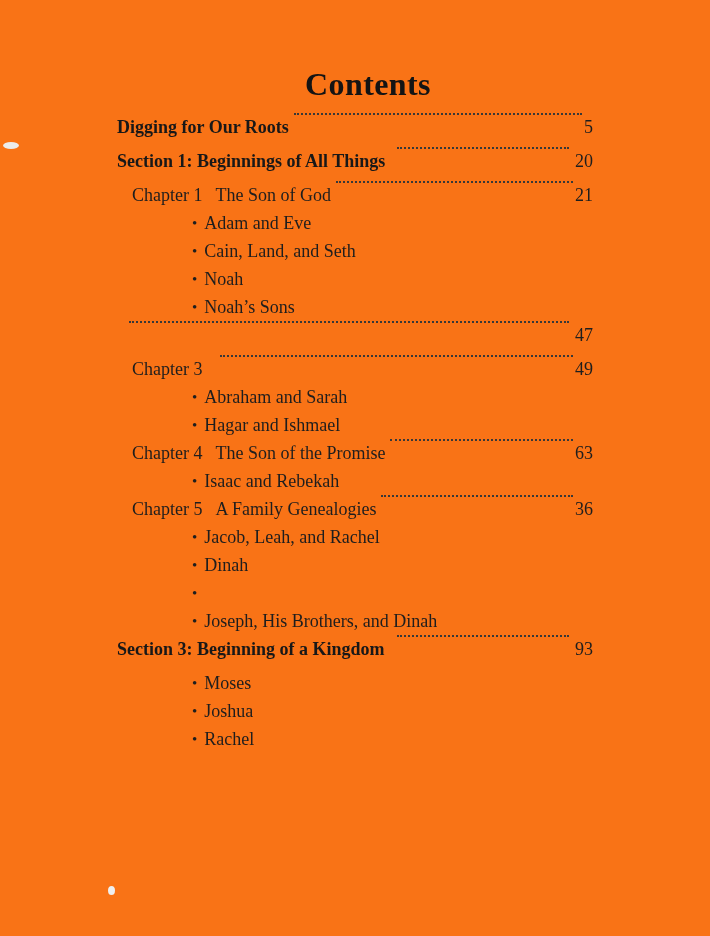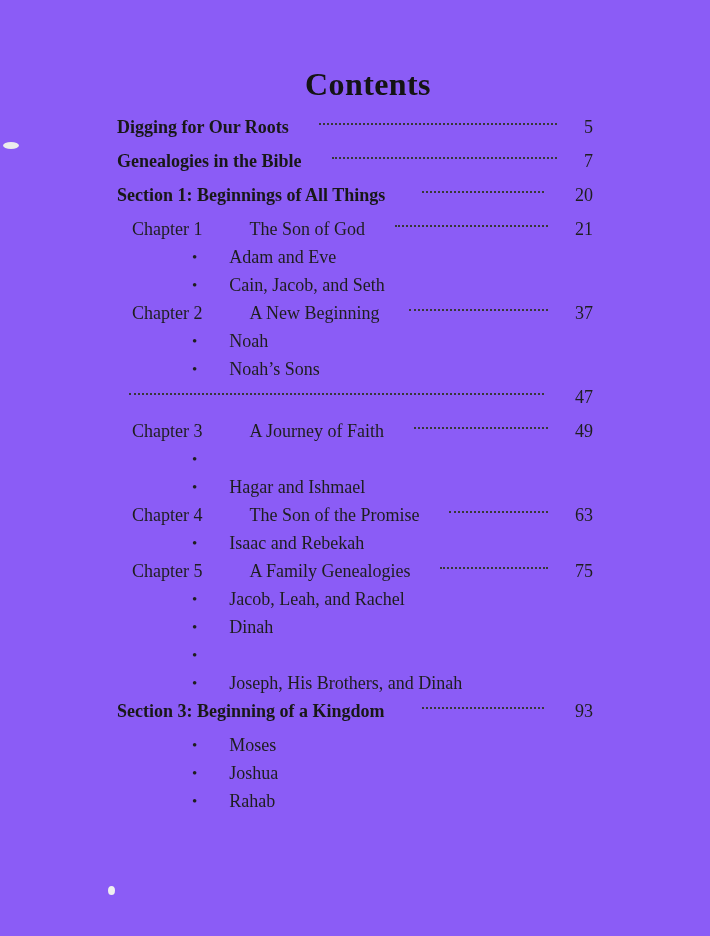--- a/index.html
+++ b/index.html
@@ -1,48 +1,47 @@
 <!DOCTYPE html>
 <html><head>
 <meta charset="utf-8">
 <style>
   html,body{margin:0;padding:0;background:#e9e9e9;}
   .page{
     position:relative;
     width:710px;height:936px;
-    background:#8b5cf6;
+    background:#f97316;
     box-sizing:border-box;
     padding:62px 117px 0 117px;
     font-family:"Liberation Serif", serif;
     color:#1e1e1e;
     overflow:hidden;
   }
   .title{
     margin:0;
     font-size:32px;
     line-height:44px;
     font-weight:bold;
     text-align:center;
     transform:translateX(13px);
     letter-spacing:.4px;
     color:#141414;
   }
   .toc{margin-top:7px;}
   .row{
     display:flex;
-    align-items:center;
+    align-items:flex-start;
     line-height:28px;
     font-size:18px;
     white-space:nowrap;
-    gap:25px;
   }
   .type-top,.type-section{margin-bottom:6px;}
   .type-top .label,.type-section .label{font-weight:bold;color:#181818;}
   .type-chapter{padding-left:15px;}
-  .chap-num{margin-right:22px;}
+  .chap-num{margin-right:13px;}
   .dots{
     flex:1;
     border-bottom:2px dotted #383838;
     margin:0 2px 6px 5px;
     min-width:20px;
   }
   .type-section .dots{margin-left:12px;margin-right:6px;}
   .pagenum{font-weight:400;}
   .type-bullet{padding-left:75px;}
   .bullet-glyph{margin-right:7px;font-size:15px;line-height:28px;}
@@ -57,25 +56,20 @@
   <h1 class="title">Contents</h1>
 
   <div class="toc">
 
     <div class="row type-top">
       <span class="label">Digging for Our Roots</span>
       <span class="dots"></span>
       <span class="pagenum">5</span>
     </div>
 
-    <div class="row type-top">
-      <span class="label">Genealogies in the Bible</span>
-      <span class="dots"></span>
-      <span class="pagenum">7</span>
-    </div>
 
     <div class="row type-section">
       <span class="label">Section 1: Beginnings of All Things</span>
       <span class="dots"></span>
       <span class="pagenum">20</span>
     </div>
 
     <div class="row type-chapter">
       <span class="chap-num">Chapter 1</span>
       <span class="label">The Son of God</span>
@@ -83,54 +77,48 @@
       <span class="pagenum">21</span>
     </div>
 
     <div class="row type-bullet">
       <span class="bullet-glyph">•</span>
       <span class="label">Adam and Eve</span>
     </div>
 
     <div class="row type-bullet">
       <span class="bullet-glyph">•</span>
-      <span class="label">Cain, Jacob, and Seth</span>
+      <span class="label">Cain, Land, and Seth</span>
     </div>
 
-    <div class="row type-chapter">
-      <span class="chap-num">Chapter 2</span>
-      <span class="label">A New Beginning</span>
-      <span class="dots"></span>
-      <span class="pagenum">37</span>
-    </div>
 
     <div class="row type-bullet">
       <span class="bullet-glyph">•</span>
       <span class="label">Noah</span>
     </div>
 
     <div class="row type-bullet">
       <span class="bullet-glyph">•</span>
       <span class="label">Noah’s Sons</span>
     </div>
 
     <div class="row type-section">
       <span class="dots"></span>
       <span class="pagenum">47</span>
     </div>
 
     <div class="row type-chapter">
       <span class="chap-num">Chapter 3</span>
-      <span class="label">A Journey of Faith</span>
       <span class="dots"></span>
       <span class="pagenum">49</span>
     </div>
 
     <div class="row type-bullet">
       <span class="bullet-glyph">•</span>
+      <span class="label">Abraham and Sarah</span>
     </div>
 
     <div class="row type-bullet">
       <span class="bullet-glyph">•</span>
       <span class="label">Hagar and Ishmael</span>
     </div>
 
     <div class="row type-chapter">
       <span class="chap-num">Chapter 4</span>
       <span class="label">The Son of the Promise</span>
@@ -140,21 +128,21 @@
 
     <div class="row type-bullet">
       <span class="bullet-glyph">•</span>
       <span class="label">Isaac and Rebekah</span>
     </div>
 
     <div class="row type-chapter">
       <span class="chap-num">Chapter 5</span>
       <span class="label">A Family Genealogies</span>
       <span class="dots"></span>
-      <span class="pagenum">75</span>
+      <span class="pagenum">36</span>
     </div>
 
     <div class="row type-bullet">
       <span class="bullet-glyph">•</span>
       <span class="label">Jacob, Leah, and Rachel</span>
     </div>
 
     <div class="row type-bullet">
       <span class="bullet-glyph">•</span>
       <span class="label">Dinah</span>
@@ -181,20 +169,20 @@
       <span class="label">Moses</span>
     </div>
 
     <div class="row type-bullet">
       <span class="bullet-glyph">•</span>
       <span class="label">Joshua</span>
     </div>
 
     <div class="row type-bullet">
       <span class="bullet-glyph">•</span>
-      <span class="label">Rahab</span>
+      <span class="label">Rachel</span>
     </div>
 
   </div>
 
   <div class="smudge a"></div>
   <div class="smudge b"></div>
 </div>
 
 </body></html>

